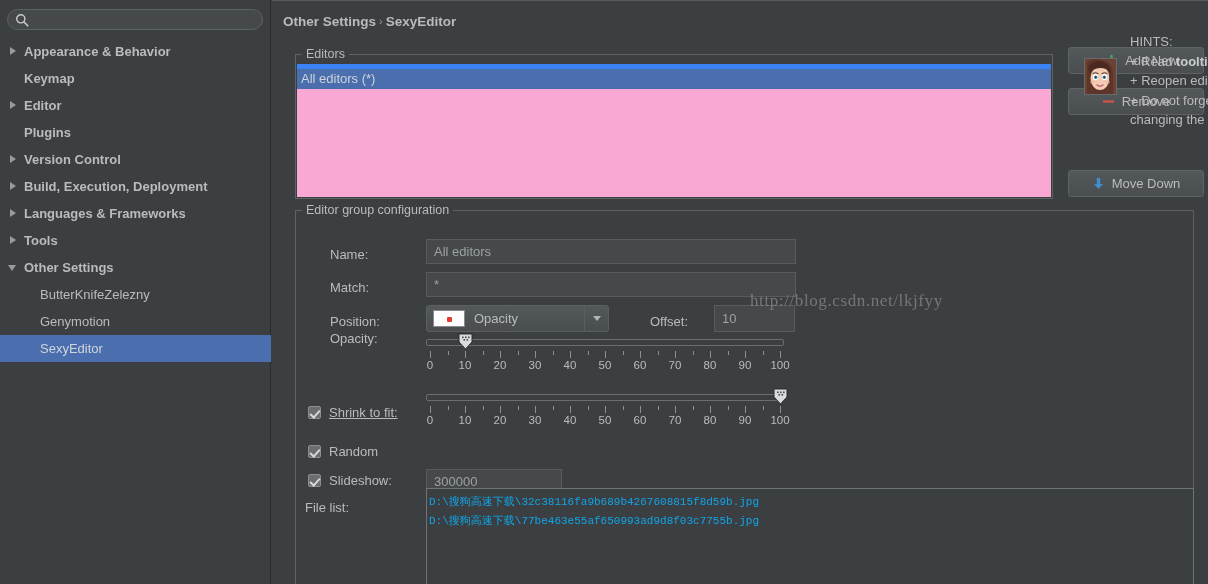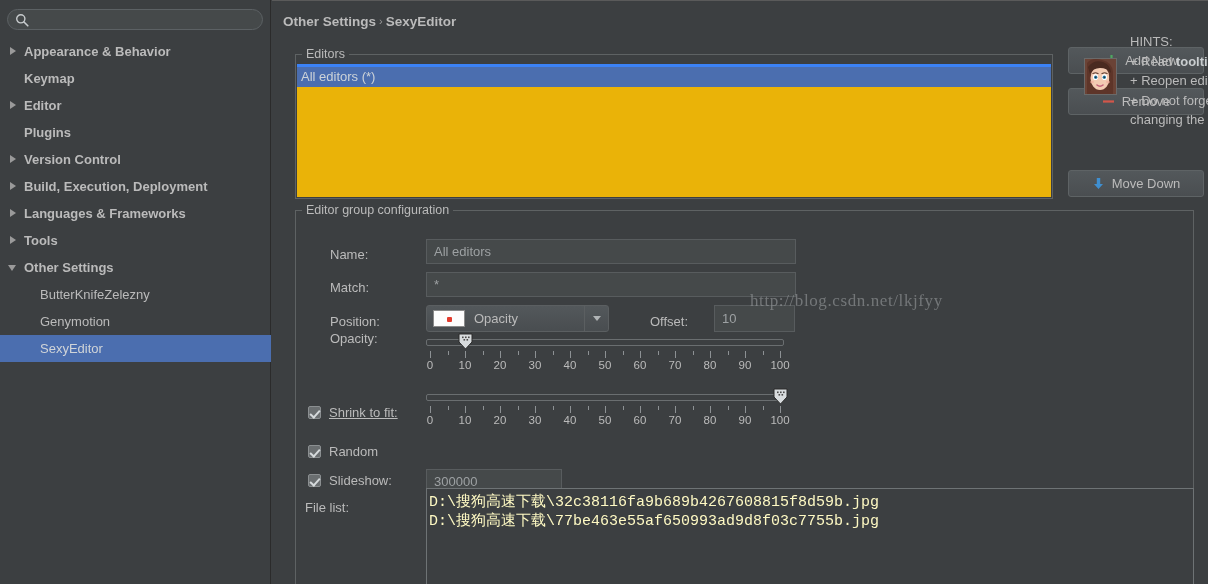--- a/index.html
+++ b/index.html
@@ -126,22 +126,22 @@
     font-size: 12.5px;
     color: #bbbbbb;
     white-space: nowrap;
   }
 
   #editors-box { left: 23px; top: 53px; width: 758px; height: 145px; }
   #editors-list {
     position: absolute;
     left: 1px; top: 9px;
     right: 1px; bottom: 1px;
-    background: #eab308;
-    border-top: 3px solid #3b82f6;
+    background: #f9a8d4;
+    border-top: 5px solid #3b82f6;
     overflow: hidden;
   }
   #editors-list .list-item {
     height: 20px;
     line-height: 20px;
     padding-left: 4px;
     font-size: 13px;
     color: #bbbbbb;
   }
   #editors-list .list-item.selected { background: #4b6eaf; color: #cdd3d8; }
@@ -320,23 +320,23 @@
     left: 130px; top: 277px;
     width: 768px; height: 105px;
     background: #3c3f41;
     border: 1px solid #6e7375;
     border-bottom: none;
     overflow: hidden;
     padding: 4px 0 0 2px;
   }
   #filelist-box .fl-line {
     font-family: "Liberation Mono", monospace;
-    font-size: 15px;
+    font-size: 11px;
     line-height: 19px;
-    color: #fef9c3;
+    color: #0ea5e9;
     white-space: pre;
   }
 
   
   #hints {
     position: absolute;
     left: 830px; top: 31px;
     width: 360px;
   }
   #hints-avatar {

